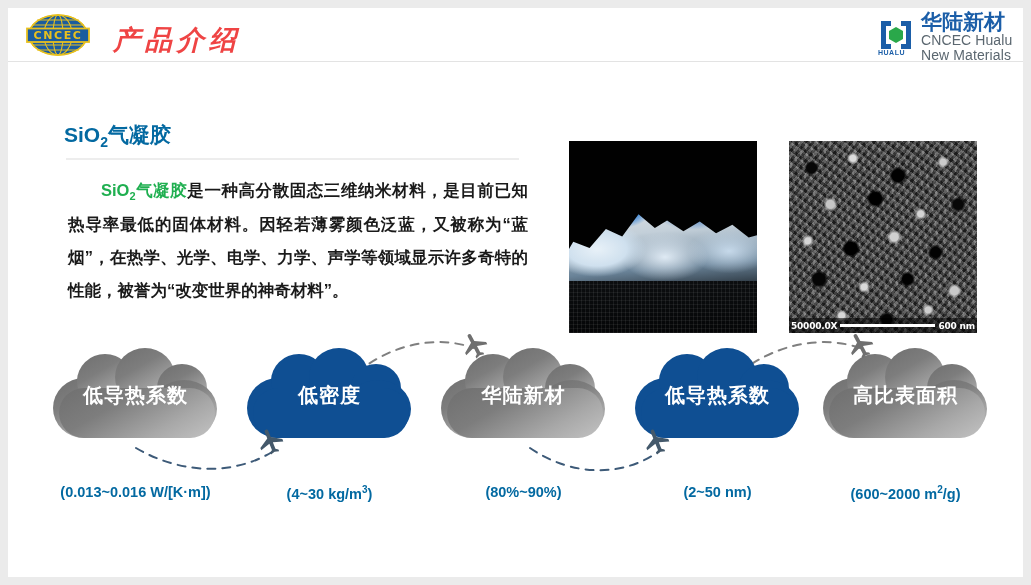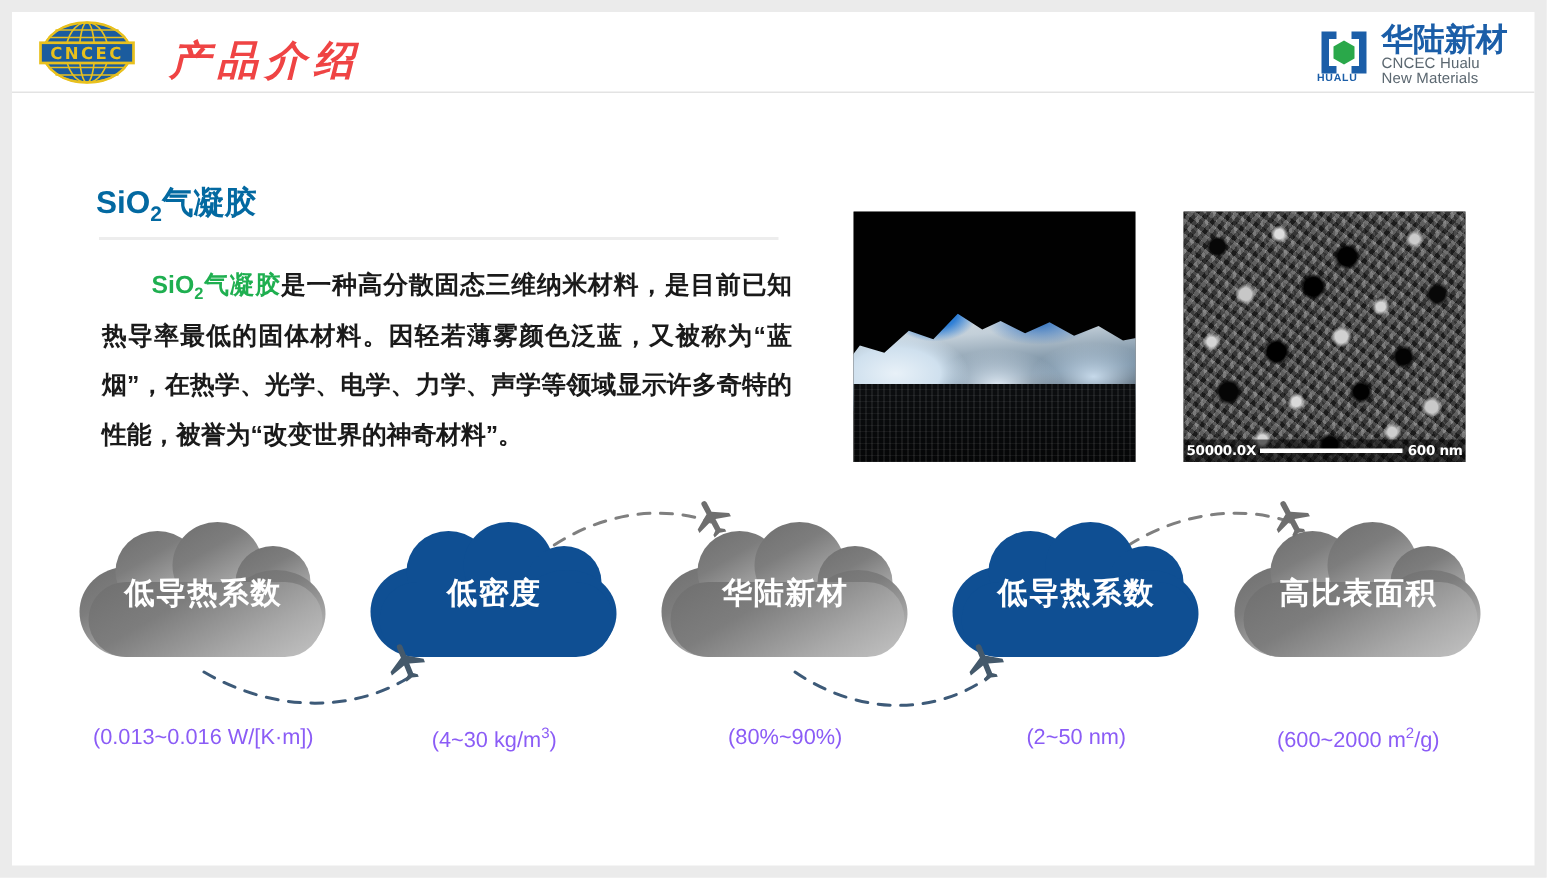--- a/index.html
+++ b/index.html
@@ -74,21 +74,21 @@
   #hualu-text { line-height: 1.02; }
   #hualu-cn {
     font-size: 21px;
     font-weight: bold;
     color: #1b5ea8;
     letter-spacing: 0px;
     white-space: nowrap;
     font-family: Liberation Serif, serif;
   }
   #hualu-en1, #hualu-en2 {
-    font-size: 10px;
+    font-size: 14px;
     color: #5b6770;
     white-space: nowrap;
     letter-spacing: 0.1px;
   }
   #header-rule {
     position: absolute;
     left: 0;
     top: 53px;
     width: 1015px;
     height: 1px;
@@ -128,23 +128,23 @@
     text-justify: inter-ideograph;
   }
   #body-paragraph .hi { color: #1faf50; }
   #body-paragraph sub { font-size: 11px; }
 
   
   .photo {
     position: absolute;
     top: 133px;
     width: 188px;
-    height: 167px;
+    height: 192px;
     overflow: hidden;
-    background: #404040;
+    background: #0f766e;
   }
   #photo-aerogel { left: 561px; }
   #photo-sem     { left: 781px; }
 
   
   #photo-aerogel .sky {
     position: absolute; inset: 0;
     background: #010101;
   }
   #photo-aerogel .gel {
@@ -258,22 +258,22 @@
     color: #ffffff;
     letter-spacing: 1px;
     z-index: 5;
     text-align: center;
   }
   .cloud-caption {
     position: absolute;
     left: 0; right: 0;
     top: 158px;
     font-size: 14.5px;
-    font-weight: normal;
-    color: #8b5cf6;
+    font-weight: bold;
+    color: #0369a1;
     white-space: nowrap;
   }
   .cloud-caption sup { font-size: 10px; }
 
   
   .flight { position: absolute; left: 0; top: 0; width: 1015px; height: 200px; pointer-events: none; }
 
   
   .plane {
     position: absolute;

